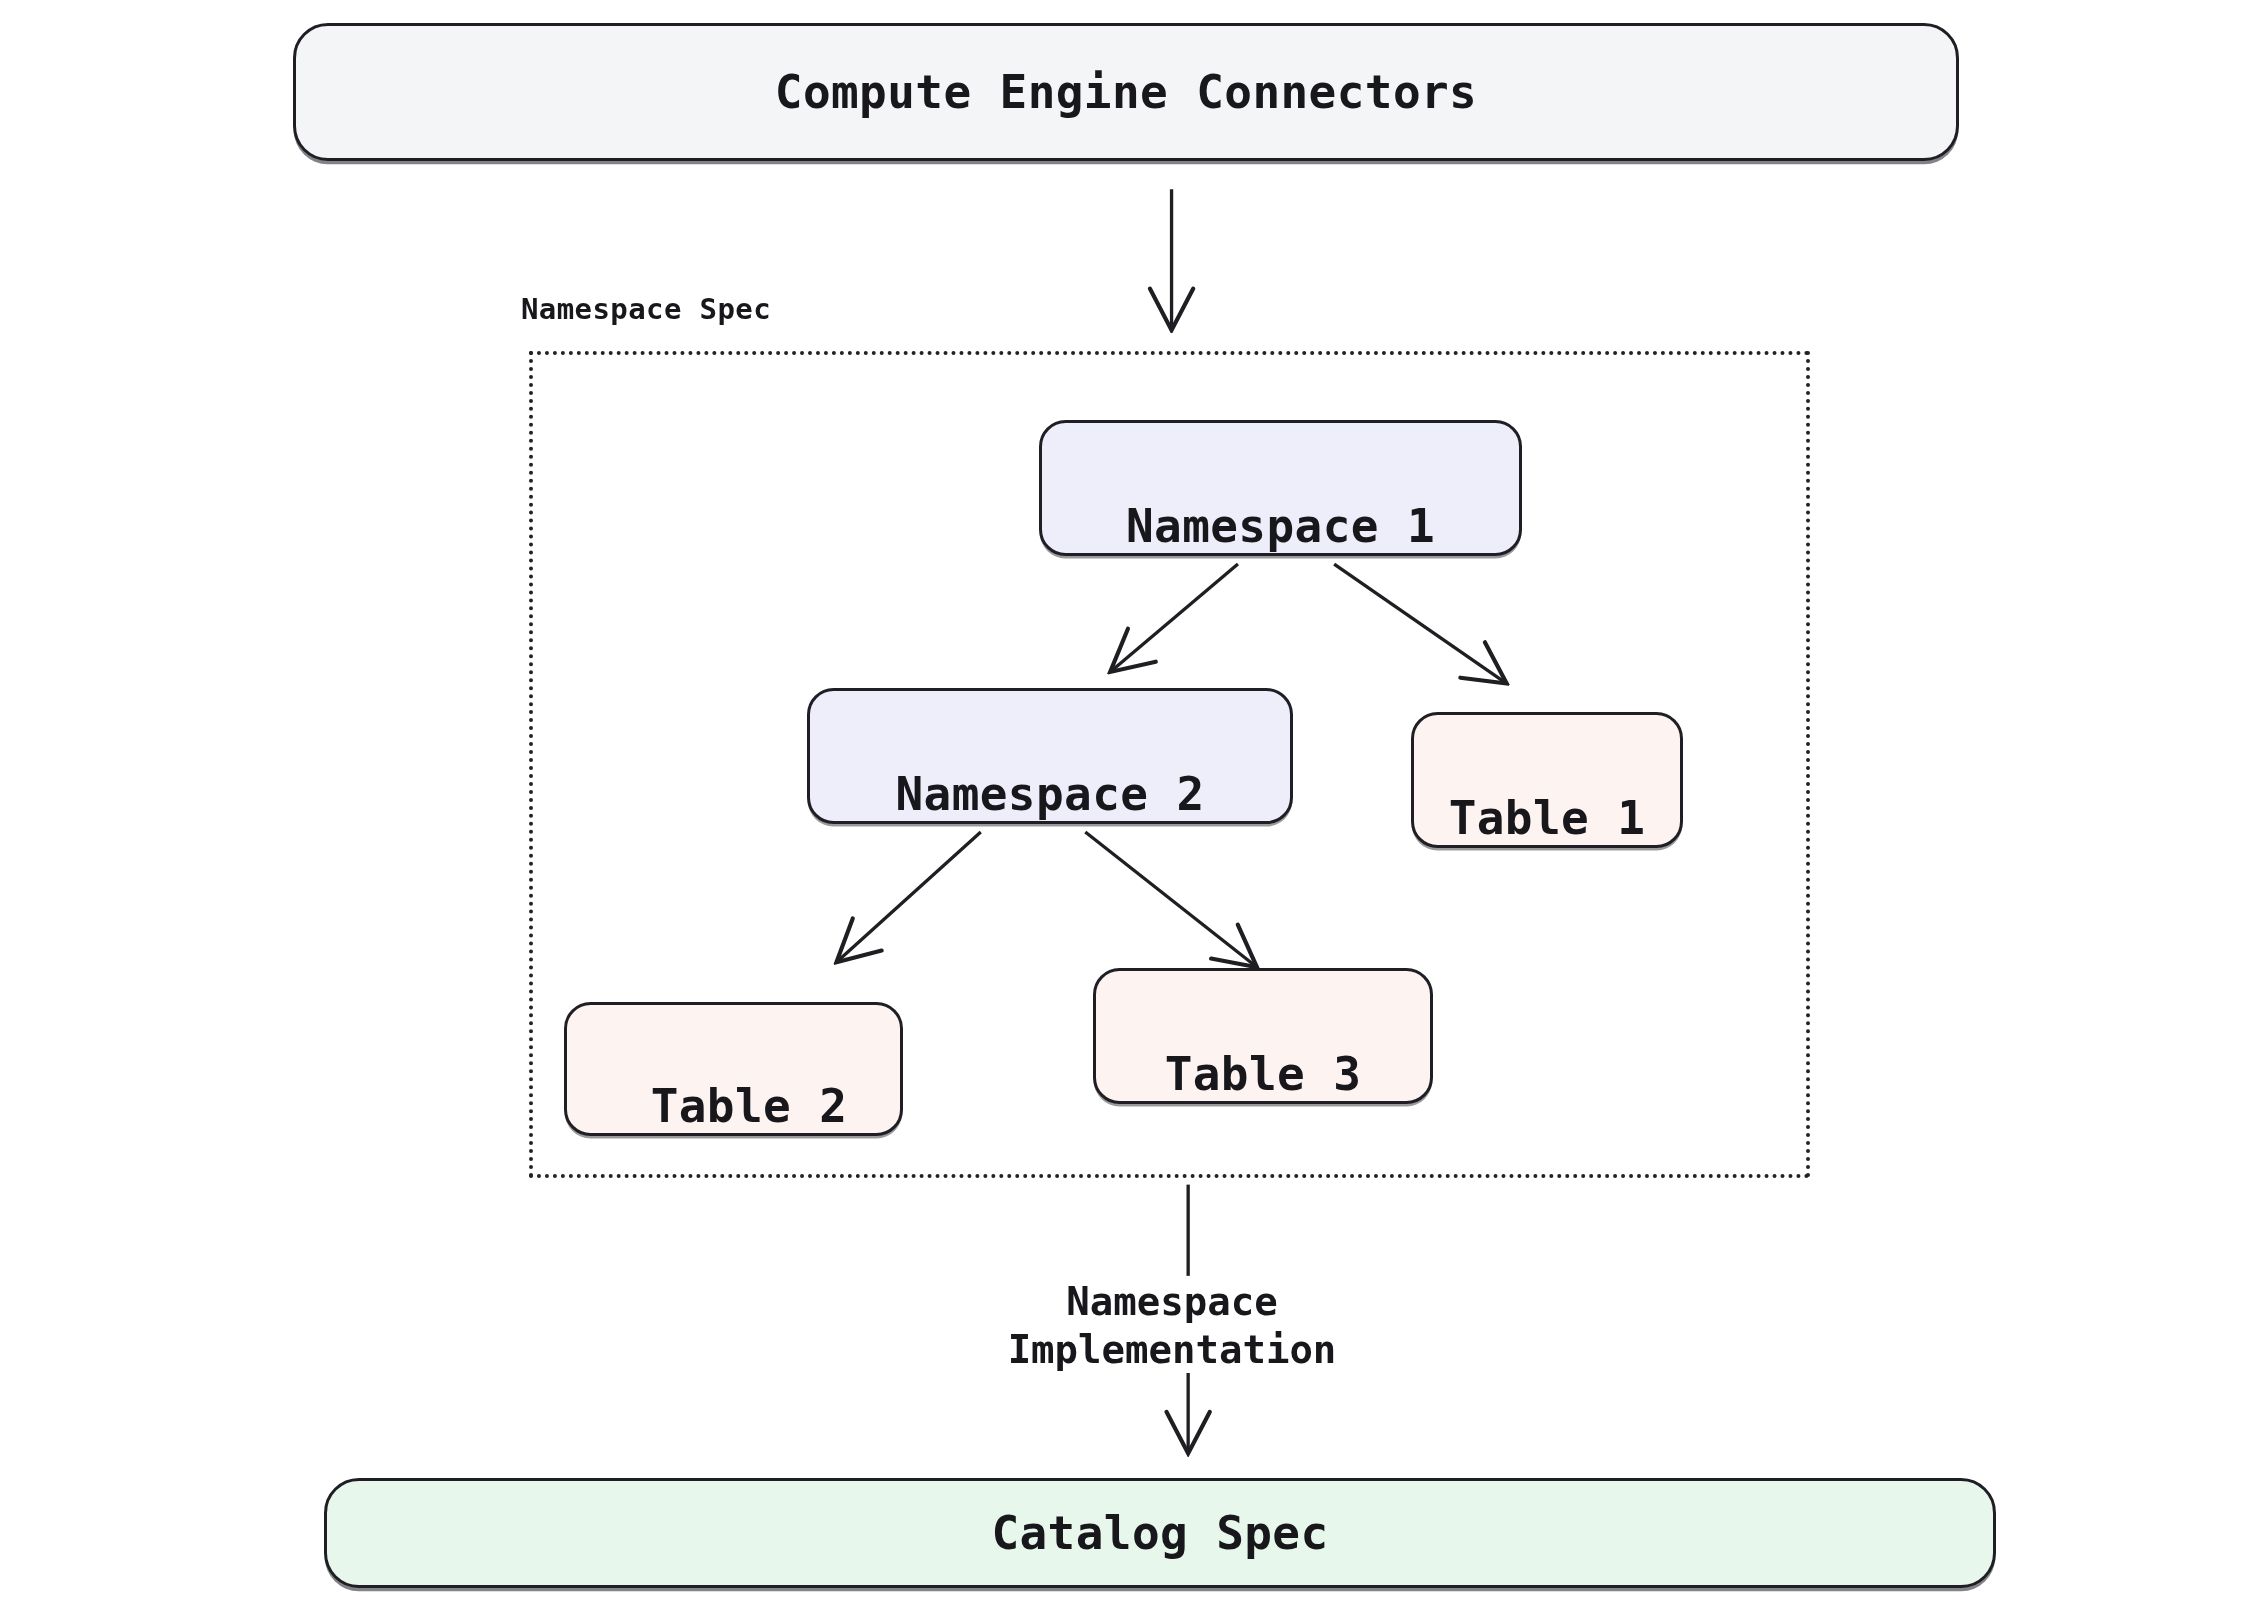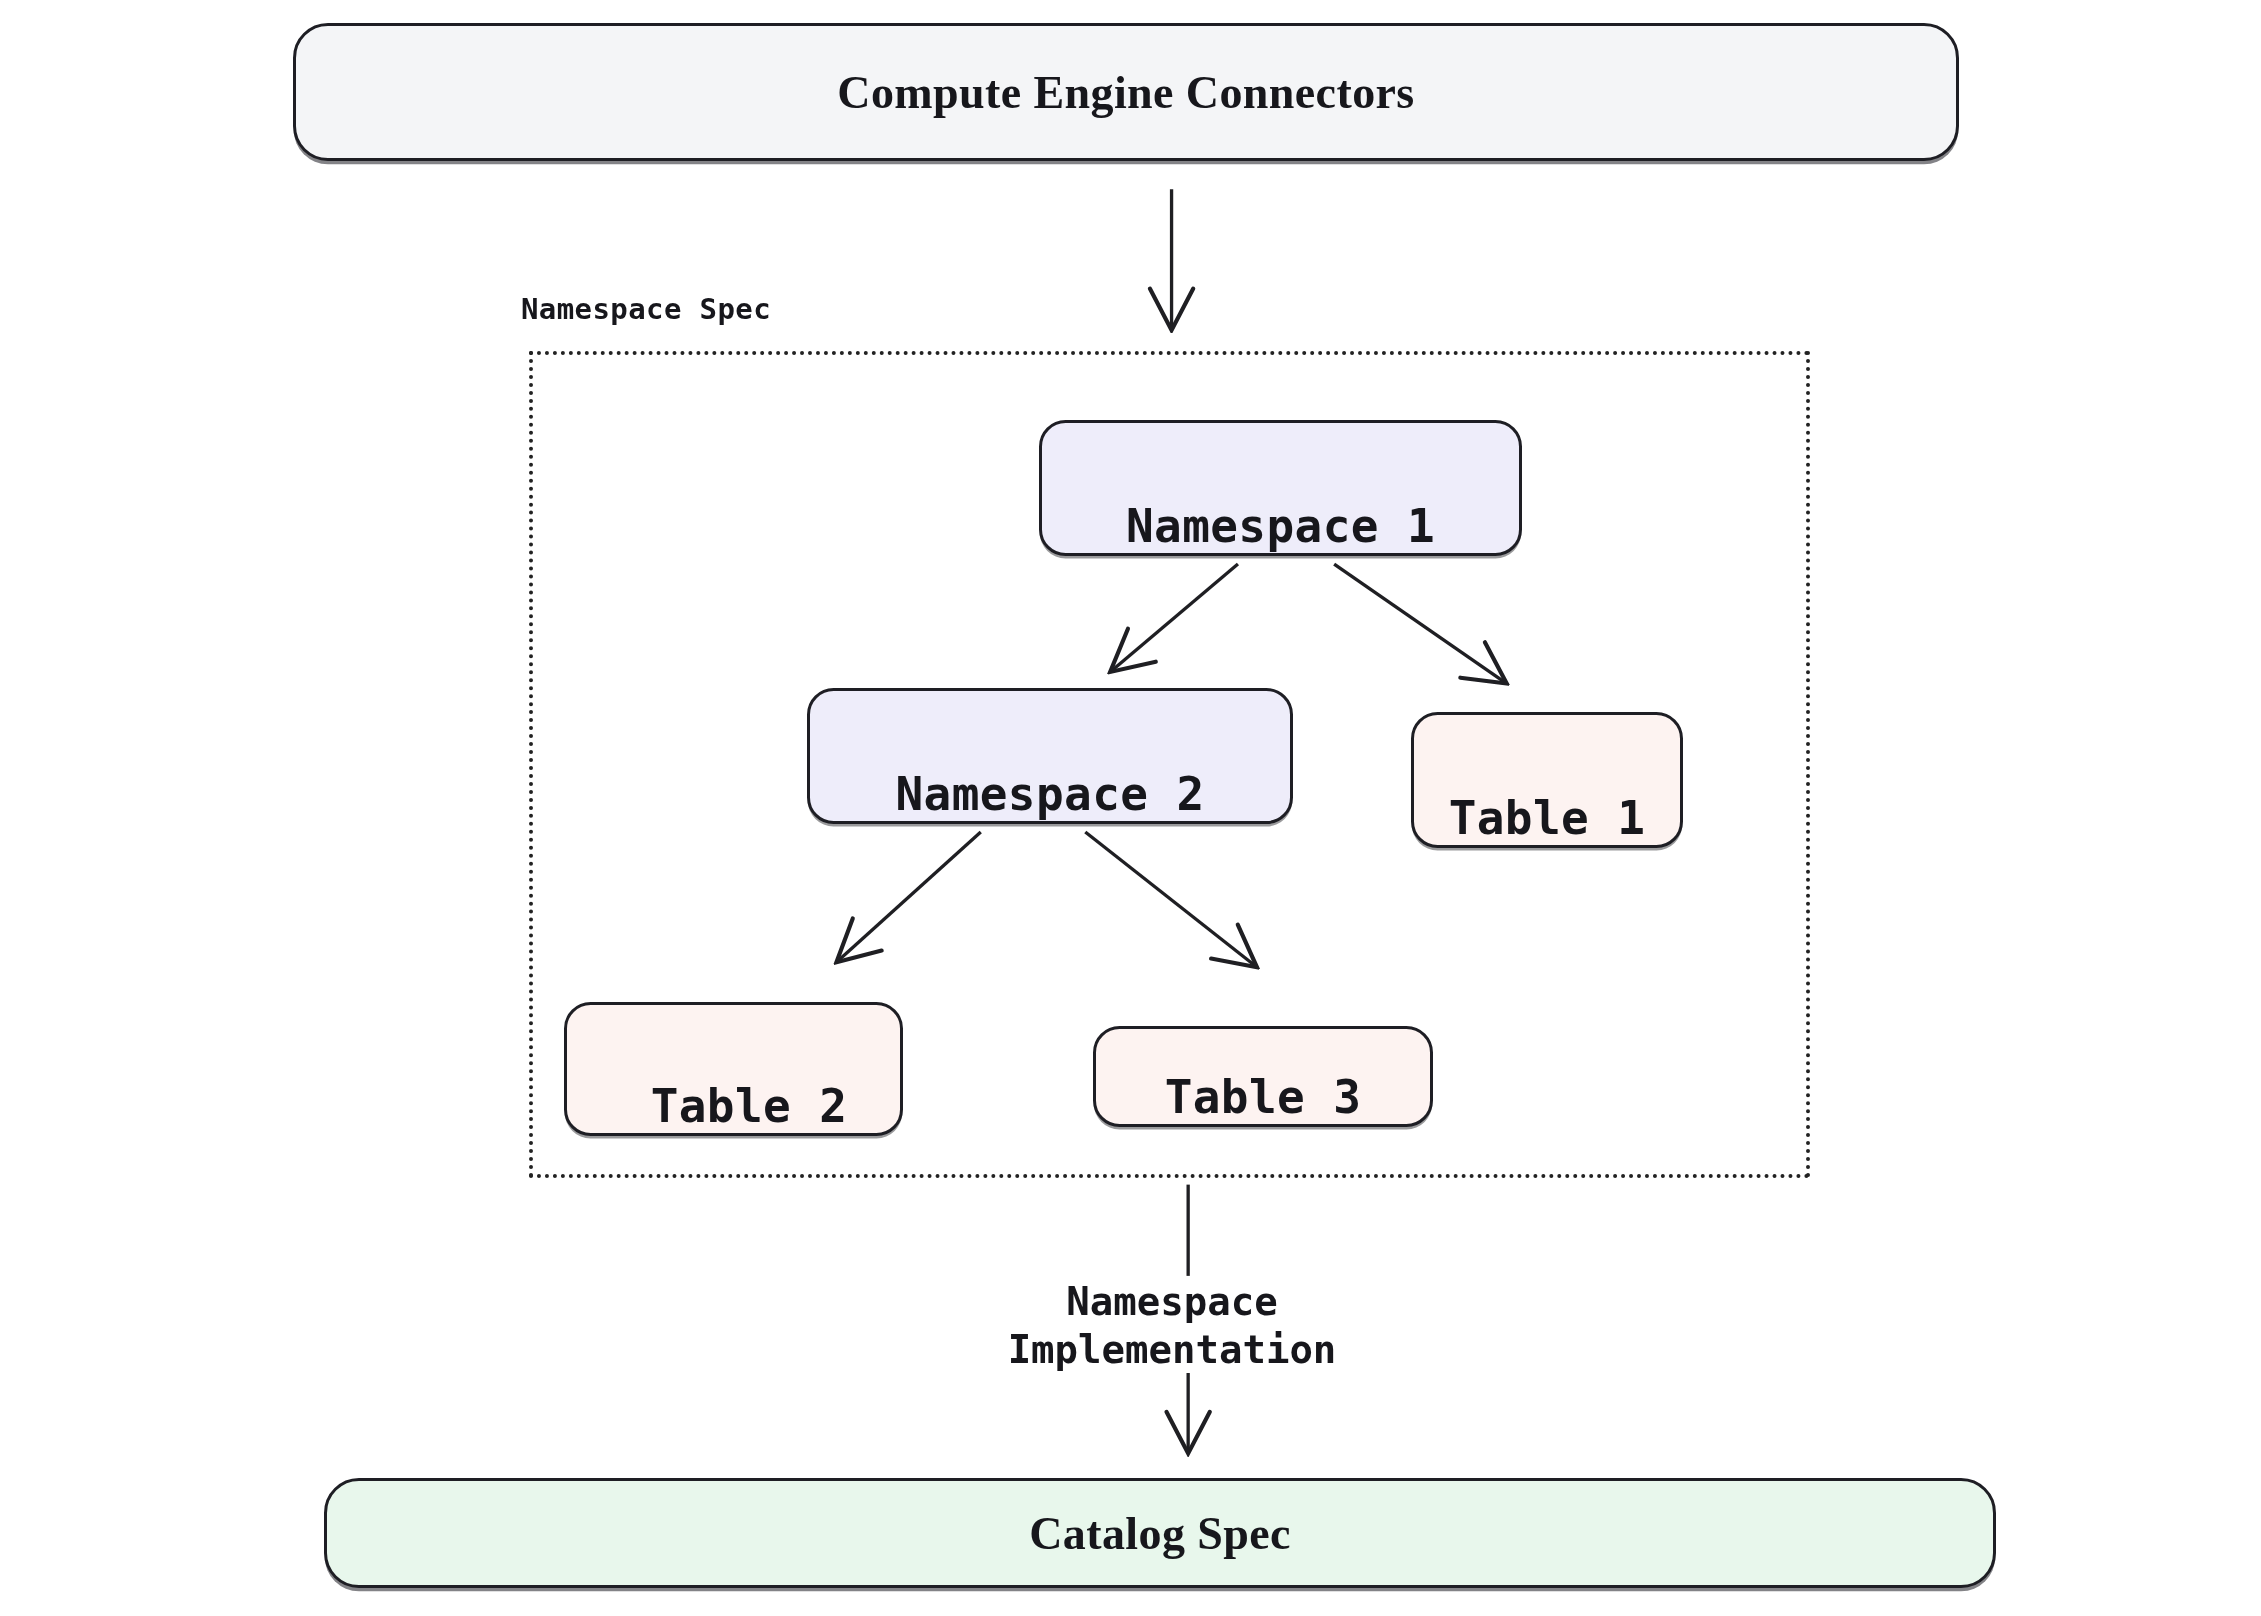--- a/index.html
+++ b/index.html
@@ -31,35 +31,34 @@
     box-sizing: border-box;
     border: 3.3px solid var(--node-border, #1e1e24);
     font-weight: 700;
     text-align: center;
     letter-spacing: 0.4px;
   }
   .node.big {
     border-radius: 35px;
     font-size: 46px;
     box-shadow: 0 4.1px 0 -0.8px rgba(30,30,36,0.55);
-    font-family: Liberation Serif, serif;
   }
   .node.small {
     border-radius: 26.6px;
     font-size: 46px;
     box-shadow: 0 3.3px 0 -0.8px rgba(30,30,36,0.45);
     align-items: flex-end;
   }
   .node.top-node     { left: 293px;  top: 23px;   width: 1666px; height: 138px; background: var(--top-node-fill, #f4f5f7); }
   .node.catalog-node { left: 324px;  top: 1478px; width: 1672px; height: 110px; background: var(--catalog-fill, #e8f7ec); align-items: center; }
   .node.ns1 { left: 1039px; top: 420px;  width: 483px; height: 136px; background: var(--namespace-fill, #eeedfa); }
   .node.ns2 { left: 807px;  top: 688px;  width: 486px; height: 136px; background: var(--namespace-fill, #eeedfa); }
   .node.t1  { left: 1397px; top: 712px;  width: 272px; height: 136px; background: var(--table-fill, #fdf3f1); margin-left: 14px; }
   .node.t2  { left: 564px;  top: 1002px; width: 339px; height: 134px; background: var(--table-fill, #fdf3f1); padding-left: 31px; }
-  .node.t3  { left: 1093px; top: 1026px; width: 340px; height: 101px; background: var(--table-fill, #fdf3f1); }
+  .node.t3  { left: 1093px; top: 968px; width: 340px; height: 136px; background: var(--table-fill, #fdf3f1); }
   .group-box {
     position: absolute;
     left: 529px; top: 351px;
     width: 1281px; height: 827px;
     box-sizing: border-box;
     border: 4.1px dotted var(--container-border, #222222);
     background: transparent;
   }
   .group-label {
     position: absolute;

